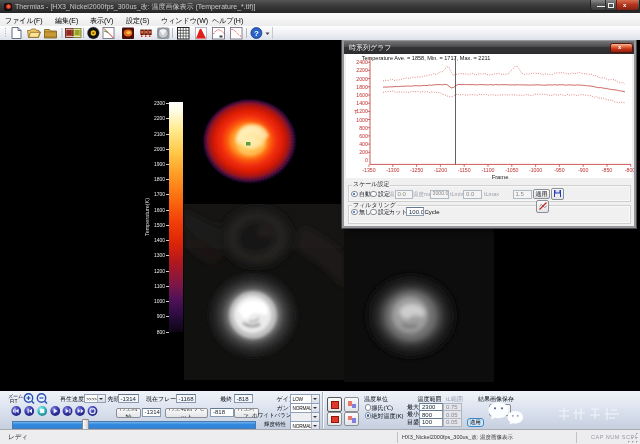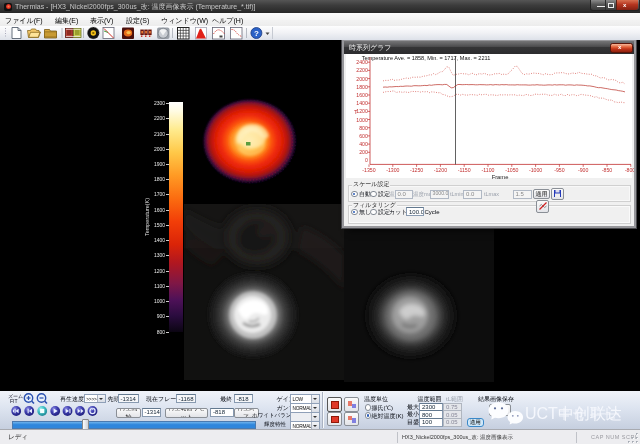--- a/index.html
+++ b/index.html
@@ -559,21 +559,20 @@
  <div class="lbl" style="left:478px;top:4.6px">結果画像保存</div>
  <div class="btn" style="left:488.6px;top:12.7px;width:20.6px;height:10.3px"></div>
  <svg class="ab" style="left:486px;top:10px" width="44" height="26" viewBox="0 0 44 26">
   <path d="M2.5 9.2c0-4.4 4.4-8 10-8s10 3.6 10 8-4.4 8-10 8c-1.3 0-2.5-.2-3.6-.5l-3.7 1.8.8-3.2c-2.1-1.5-3.5-3.7-3.5-6.1z" fill="#fcfdff"></path>
   <circle cx="9" cy="7.3" r="1.1" fill="#5a6a95"></circle>
       <circle cx="16" cy="7.3" r="1.1" fill="#5a6a95"></circle>
   <path d="M21.5 16.3c0-3.5 3.5-6.3 7.8-6.3s7.8 2.8 7.8 6.3-3.5 6.3-7.8 6.3c-1 0-1.9-.1-2.8-.4l-2.9 1.4.6-2.5c-1.7-1.2-2.7-2.9-2.7-4.8z" fill="#fcfdff"></path>
   <circle cx="26.8" cy="14.8" r="0.9" fill="#8a95b8"></circle>
       <circle cx="31.8" cy="14.8" r="0.9" fill="#8a95b8"></circle>
  </svg>
- <div class="tx" style="left:525px;top:15px;font-size:16px;color:rgba(246,248,253,0.96)">UCT中创联达</div>
  <svg class="ab" style="left:557px;top:16px;opacity:0.85" width="66" height="14" viewBox="0 0 66 14">
   <g stroke="#f4f6fb" stroke-width="1.1" fill="none">
    <line x1="7" y1="1" x2="7" y2="13"></line>
         <line x1="2" y1="4" x2="12" y2="4"></line>
         <line x1="2" y1="9" x2="12" y2="9"></line>
    <line x1="19" y1="2" x2="19" y2="12"></line>
         <line x1="24" y1="1" x2="24" y2="13"></line>
         <line x1="16" y1="6" x2="28" y2="6"></line>
    <line x1="34" y1="2" x2="42" y2="2"></line>
         <line x1="38" y1="2" x2="38" y2="12"></line>

